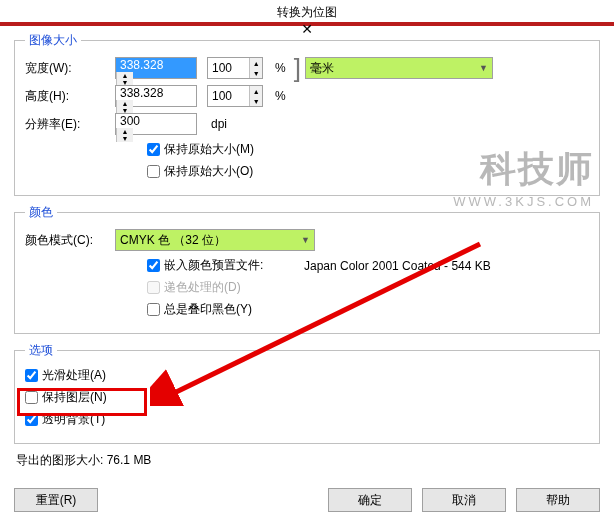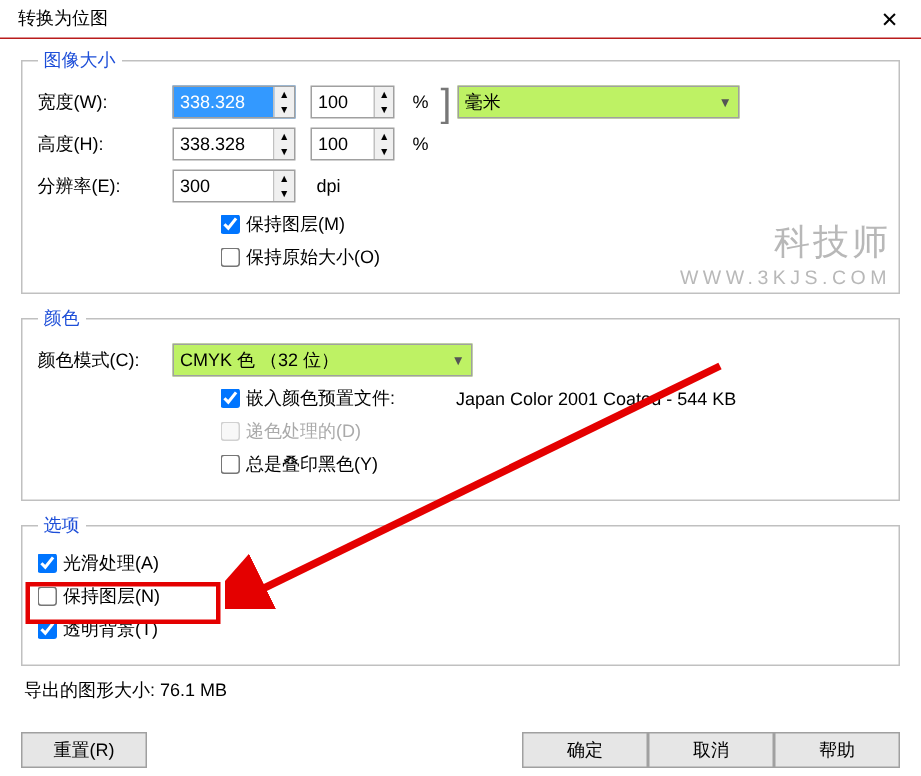--- a/index.html
+++ b/index.html
@@ -1,47 +1,47 @@
 <!DOCTYPE html>
 <html><head>
 <meta charset="utf-8">
 <style>
 * { box-sizing: border-box; margin: 0; padding: 0; }
 body { font-family: "Microsoft YaHei", sans-serif; font-size: 12px; background: #fff; width: 614px; height: 517px; position: relative; overflow: hidden; }
-.titlebar { display: flex; justify-content: space-between; align-items: center; padding: 4px 12px; border-bottom: 1px solid #b91c1c; height: 26px; }
+.titlebar { display: flex; justify-content: space-between; align-items: center; padding: 4px 24px; border-bottom: 4px solid #b91c1c; height: 26px; flex-direction: column; }
 .titlebar .title { font-size: 12px; }
 .titlebar .close { width: 18px; height: 18px; display: flex; align-items: center; justify-content: center; cursor: pointer; font-size: 14px; }
 .content { padding: 6px 14px 0 14px; }
 fieldset { border: 1px solid #c0c0c0; margin-bottom: 8px; padding: 8px 10px 10px 10px; position: relative; }
 legend { padding: 0 4px; font-size: 12px; color: #1d4ed8; }
 .row { display: flex; align-items: center; margin-bottom: 6px; }
 .row .lbl { width: 90px; }
 .spin { display: inline-flex; border: 1px solid #a0a0a0; height: 22px; margin-right: 10px; }
 .spin input { border: none; outline: none; height: 100%; padding: 0 4px; font-size: 12px; width: 100%; }
 .spin .btns { display: flex; flex-direction: column; width: 17px; border-left: 1px solid #c0c0c0; }
 .spin .btns span { flex: 1; display: flex; align-items: center; justify-content: center; font-size: 7px; cursor: pointer; background: #f0f0f0; }
-.spin.w1 { width: 82px; }
+.spin.w1 { width: 82px; flex-direction: column; }
 .spin.w2 { width: 56px; }
 .spin.sel { background: #3399ff; }
 .spin.sel input { background: #3399ff; color: #fff; }
 .bracket { font-size: 26px; line-height: 0.8; color: #777; margin-right: 4px; }
 .select { display: inline-flex; align-items: center; border: 1px solid #a0a0a0; height: 22px; padding: 0 4px; background: #bef264; cursor: pointer; justify-content: space-between; }
 .select .arrow { font-size: 9px; color: #555; margin-left: 6px; }
 .select.wide { width: 200px; }
 .select.unit { width: 188px; }
 .chk { display: flex; align-items: center; margin-bottom: 5px; }
 .chk input { margin-right: 4px; }
 .chk.disabled { color: #aaa; }
 .redbox { position: absolute; border: 3px solid #e40000; z-index: 5; pointer-events: none; }
 .arrowline { position: absolute; z-index: 6; pointer-events: none; }
 .bottom { padding: 8px 14px; display: flex; align-items: center; justify-content: space-between; height: 46px; }
-.bottom .btns { display: flex; }
+.bottom .btns { display: flex; gap: 10px; }
 button.win { width: 84px; height: 24px; border: 1px solid #a0a0a0; background: #e6e6e6; cursor: pointer; font-family: inherit; font-size: 12px; }
 .watermark { position: absolute; right: 20px; top: 145px; text-align: right; color: #b8b8b8; z-index: 1; pointer-events: none; }
-.watermark .big { font-size: 24px; font-weight: normal; letter-spacing: 2px; }
+.watermark .big { font-size: 36px; font-weight: bold; letter-spacing: 2px; }
 .watermark .small { font-size: 13px; letter-spacing: 3px; }
 .infoline { margin-bottom: 8px; padding-left: 2px; }
 .percent { margin-left: 2px; }
 .indentchk { margin-left: 122px; }
 .proflbl { display: inline-block; width: 140px; }
 </style>
 </head>
 <body>
 
 <div class="titlebar">
@@ -107,21 +107,21 @@
         <input value="300" style="">
         <span class="btns">
             <span>▲</span>
             <span>▼</span>
           </span>
       </span>
       <span style="margin-left:4px;">dpi</span>
     </div>
     <div class="chk indentchk">
       <input type="checkbox" checked="" style="">
-      <span>保持图层(M)</span>
+      <span>保持原始大小(M)</span>
     </div>
     <div class="chk indentchk">
       <input type="checkbox" style="">
       <span>保持原始大小(O)</span>
     </div>
   </fieldset>
 
   <fieldset>
     <legend>颜色</legend>
     <div class="row">

